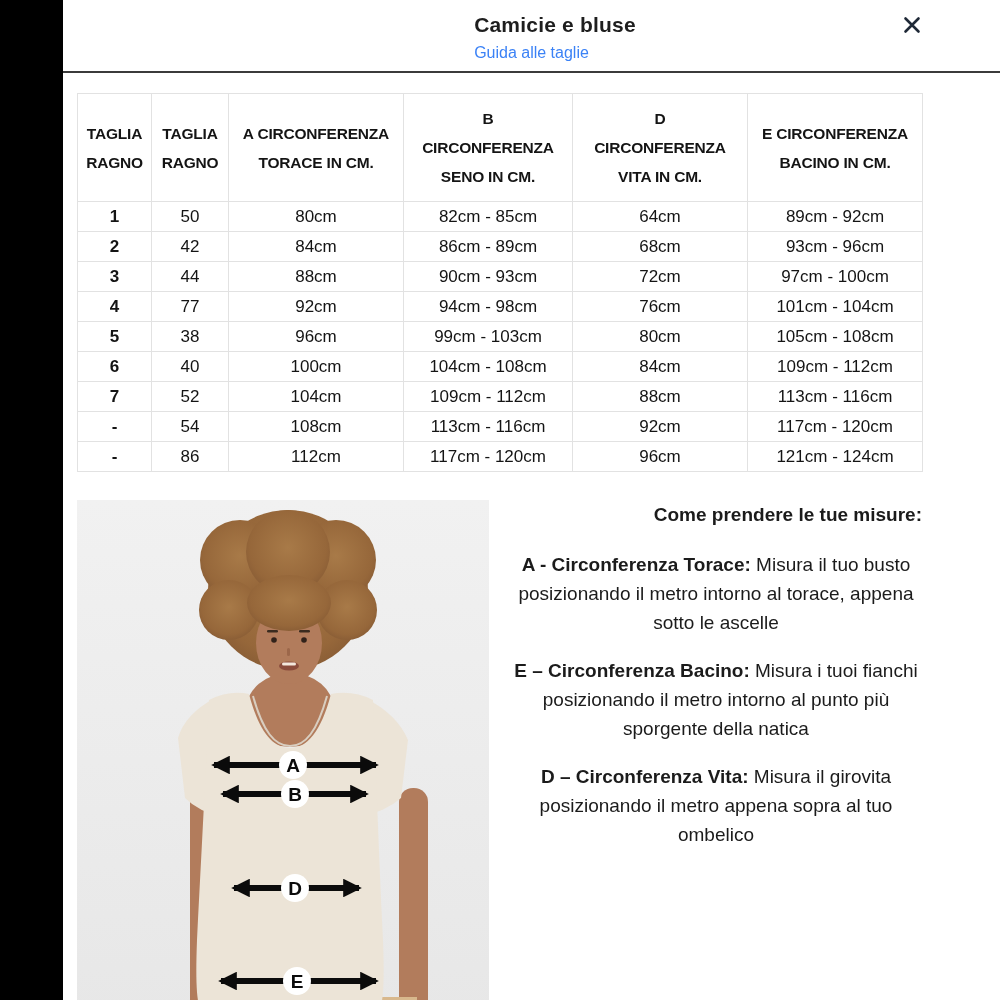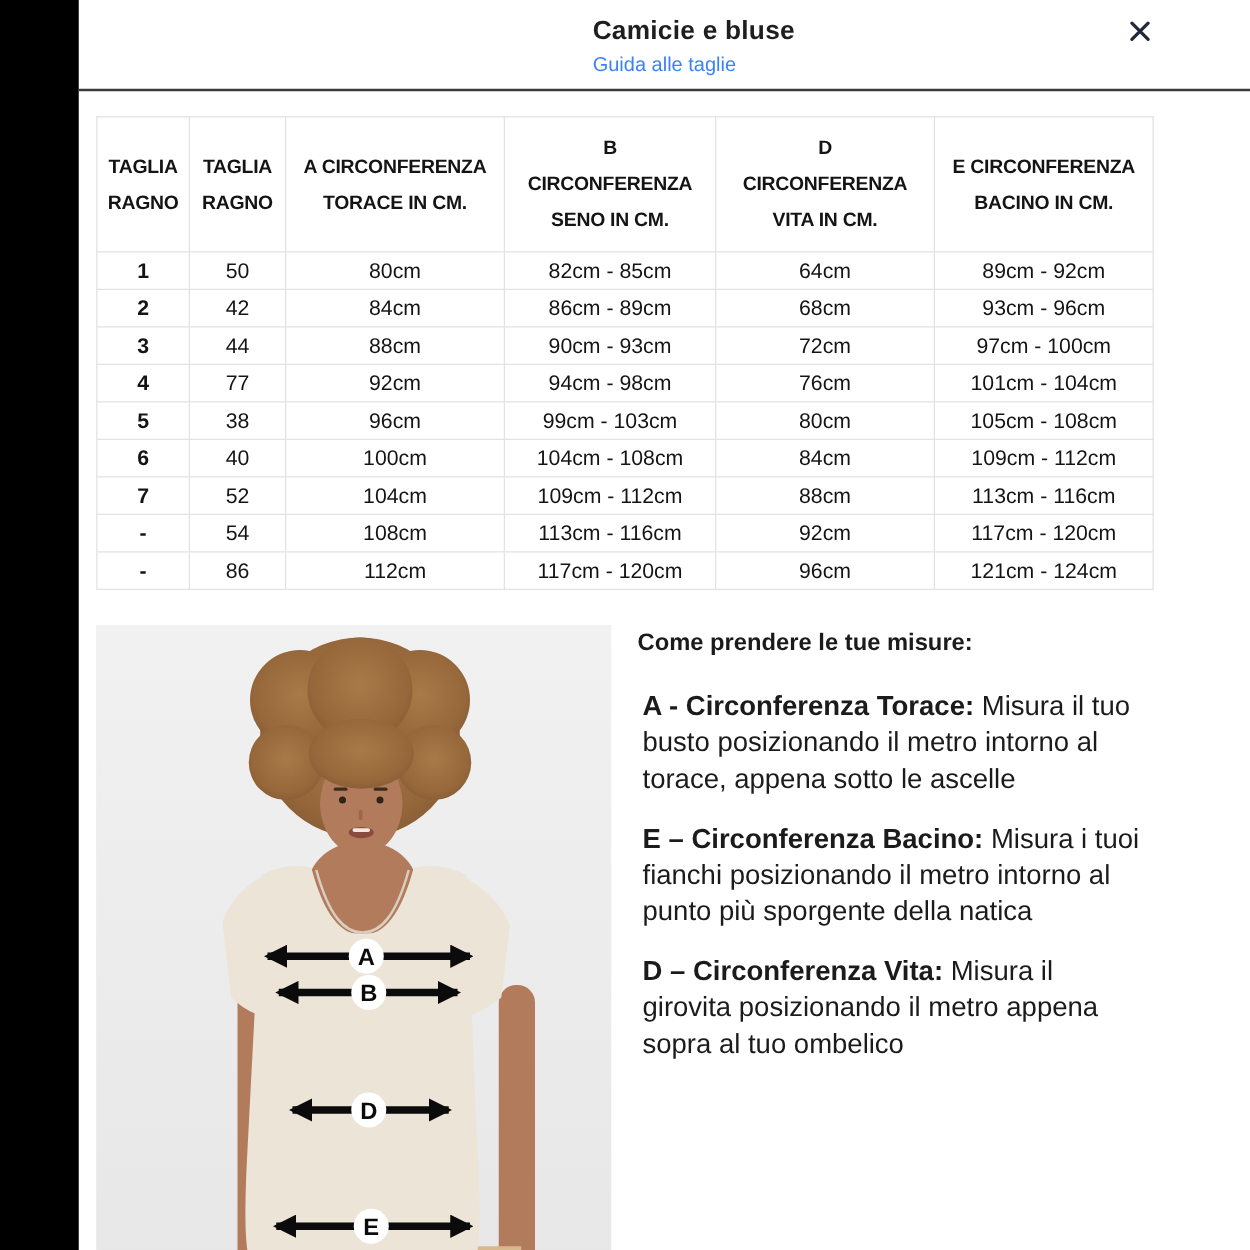--- a/index.html
+++ b/index.html
@@ -17,22 +17,22 @@
   .size-table th,.size-table td{border:1px solid #e2e2e2;text-align:center;color:#141414;}
   .size-table th{font-size:15.5px;font-weight:bold;line-height:29px;padding:10px 2px;
     white-space:pre-line;letter-spacing:-.2px;}
   .size-table td{font-size:17px;height:29px;padding:0;line-height:29px;}
   .size-table td.bold{font-weight:bold;}
 
   .bottom{display:flex;margin:28px 0 0 14px;}
   .photo{width:412px;height:520px;flex:none;background:#ededed;}
   .photo svg{display:block;}
   .guide{margin-left:21px;width:412px;color:#1b1b1b;}
-  .guide-heading{font-size:19px;font-weight:bold;margin:4px 0 24px;}
-  .guide-item{font-size:22px;line-height:29px;margin:0 4px 19px;}
+  .guide-heading{font-size:19px;font-weight:bold;margin:4px 0 24px;text-align:right;}
+  .guide-item{font-size:19px;line-height:29px;margin:0 4px 19px;text-align:center;}
   .guide-item b{font-weight:bold;}
 </style>
 </head>
 <body>
 
 <div class="modal">
 
   <div class="modal-header">
     <div class="modal-title">Camicie e bluse</div>
     <div class="modal-subtitle">Guida alle taglie</div>

